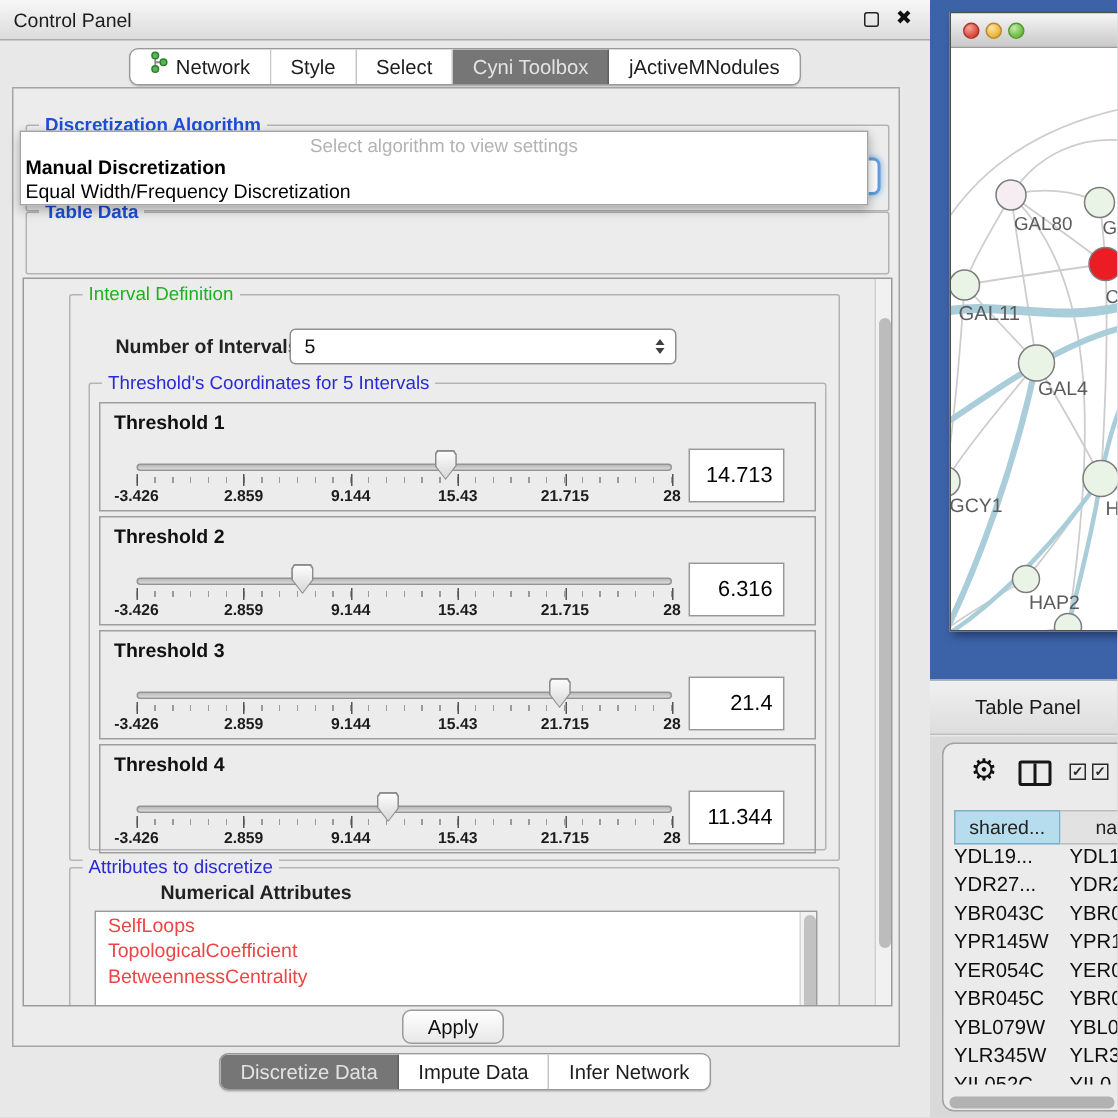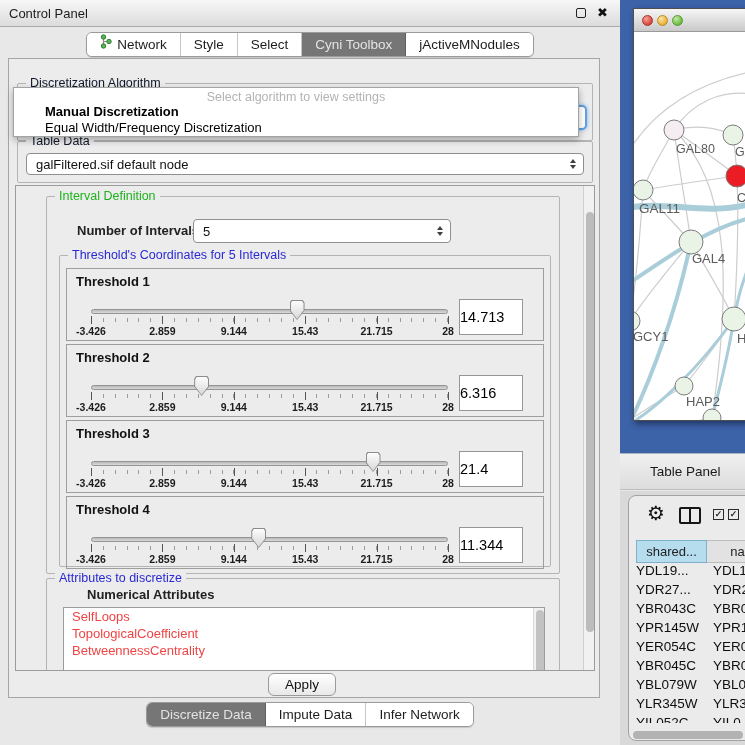--- a/index.html
+++ b/index.html
@@ -23,40 +23,40 @@
     background:#fff;box-shadow:0 1px 1px rgba(0,0,0,0.15);height:25px;}
   .tab{padding:0 13px;line-height:24px;font-size:13.5px;color:#1d1d1d;background:#fff;
     border-right:1px solid #c6c6c6;display:flex;align-items:center;gap:5px;}
   .tab:last-child{border-right:none;}
   .tab.selected{background:#767676;color:#e3e3e3;border-right:1px solid #5f5f5f;}
   .cp-main{position:absolute;left:8px;top:58px;width:592px;height:640px;
     background:#ececec;border:1px solid #a5a5a5;}
   .group{position:absolute;border:1px solid #b4b4b4;border-radius:2px;}
   .legend{position:absolute;top:-8px;left:8px;background:#ececec;padding:0 4px;
     font-size:12.5px;white-space:nowrap;}
-  .legend.dark{color:#0f172a;font-weight:normal;}
+  .legend.dark{color:#1d4ed8;font-weight:bold;}
   .legend.green{color:#1db31d;}
   .legend.blue{color:#2929d6;}
   
   .combo{position:absolute;background:#fff;border:1px solid #8f8f8f;border-radius:4px;}
   .combo .val{position:absolute;left:9px;top:50%;transform:translateY(-50%);
     font-size:13px;color:#111;white-space:nowrap;}
   .stepper{position:absolute;right:7px;top:50%;transform:translateY(-50%);
     display:flex;flex-direction:column;gap:2px;}
   .tri-up{width:0;height:0;border-left:3.5px solid transparent;border-right:3.5px solid transparent;
     border-bottom:4.5px solid #3f3f3f;}
   .tri-down{width:0;height:0;border-left:3.5px solid transparent;border-right:3.5px solid transparent;
     border-top:4.5px solid #3f3f3f;}
   .focus-combo{position:absolute;left:508px;top:46px;width:70px;height:25px;background:#fff;
     border:2px solid #619fdd;border-radius:5px;box-shadow:0 0 4px #7ab0e8;z-index:2;}
   
   .popup{position:absolute;left:4px;top:28px;width:566px;height:50px;background:#fff;
     border:1px solid #a3a3a3;box-shadow:0 3px 7px rgba(0,0,0,0.3);z-index:5;}
   .popup-header{height:16px;text-align:center;color:#b3b3b3;font-size:12.5px;padding-top:2px;}
-  .popup-opt{height:16px;line-height:16px;padding-left:3px;font-size:13px;color:#000;margin-left:28px;}
+  .popup-opt{height:16px;line-height:16px;padding-left:3px;font-size:13px;color:#000;}
   .popup-opt.first{font-weight:bold;}
   
   .viewport{position:absolute;left:6px;top:126px;width:580px;height:486px;
     border:1px solid #9b9b9b;background:#ececec;overflow:hidden;}
   .vscroll{position:absolute;right:0;top:0;width:11px;height:100%;background:#f1f1f1;
     border-left:1px solid #d0d0d0;}
   .vscroll .thumb{position:absolute;left:1.5px;width:8px;background:#bcbcbc;border-radius:4px;}
   
   .spin-label{position:absolute;font-weight:bold;font-size:13px;}
   
@@ -68,21 +68,21 @@
     clip-path:polygon(12% 0,88% 0,100% 14%,100% 52%,50% 100%,0 52%,0 14%);background:#8c8c8c;}
   .th-thumb i{position:absolute;inset:1px;display:block;
     clip-path:polygon(12% 0,88% 0,100% 14%,100% 52%,50% 100%,0 52%,0 14%);
     background:linear-gradient(#fdfdfd,#d7d7d7);}
   .th-minor{position:absolute;left:24px;top:49px;width:358px;height:4px;
     background:repeating-linear-gradient(90deg,#9a9a9a 0 1px,transparent 1px 11.867px);}
   .th-major{position:absolute;top:47px;width:1px;height:8px;background:#555;}
   .th-ticklabel{position:absolute;top:56px;transform:translateX(-50%);
     font-size:10.5px;font-weight:bold;color:#1c1c1c;white-space:nowrap;}
   .th-value{position:absolute;left:392px;top:30px;width:64px;height:36px;background:#fff;
-    border:1px solid #979797;font-size:14.5px;color:#000;
+    border:1px solid #979797;font-size:14.5px;color:#000;text-align:right;
     line-height:34px;padding-right:7px;}
   
   .listbox{position:absolute;background:#fff;border:1px solid #9b9b9b;overflow:hidden;}
   .list-item{height:17px;line-height:17px;padding-left:8px;font-size:13px;color:#ef4444;}
   .list-scroll{position:absolute;right:0;top:0;width:11px;height:100%;background:#f1f1f1;
     border-left:1px solid #d8d8d8;}
   .list-scroll .thumb{position:absolute;left:1.5px;top:2px;width:8px;height:92%;
     background:#c2c2c2;border-radius:4px;}
   .apply-btn{position:absolute;left:259px;top:614px;width:68px;height:23px;
     background:linear-gradient(#ffffff,#e8e8e8);border:1px solid #9a9a9a;border-radius:6px;
@@ -174,27 +174,20 @@
       </div>
 
       <div class="popup">
         <div class="popup-header">Select algorithm to view settings</div>
         <div class="popup-opt first">Manual Discretization</div>
         <div class="popup-opt">Equal Width/Frequency Discretization</div>
       </div>
 
       <div class="group" style="left:8px;top:82px;width:576px;height:42px;">
         <span class="legend dark">Table Data</span>
-        <div class="combo" style="left:8px;top:11px;width:558px;height:22px;">
-          <span class="val">galFiltered.sif default node</span>
-          <span class="stepper">
-            <span class="tri-up"></span>
-              <span class="tri-down"></span>
-            </span>
-        </div>
       </div>
 
       <div class="viewport">
 
         <div class="group" style="left:30px;top:10px;width:514px;height:378px;background:#ececec;">
           <span class="legend green">Interval Definition</span>
           <span class="spin-label" style="left:30px;top:26px;">Number of Intervals</span>
           <div class="combo" style="left:146px;top:22px;width:258px;height:24px;">
             <span class="val">5</span>
             <span class="stepper">
@@ -289,21 +282,21 @@
                   <div class="th-major" style="left: 381px;"></div>
                   <span class="th-ticklabel" style="left: 381px;">28</span>
                   <div class="th-value">11.344</div>
                 </div>
               </div>
           </div>
         </div>
 
         <div class="group" style="left:30px;top:392px;width:514px;height:150px;">
           <span class="legend blue">Attributes to discretize</span>
-          <span style="position:absolute;left:4px;top:8px;font-weight:bold;font-size:13px;padding-left:36px;">Numerical Attributes</span>
+          <span style="position:absolute;left:24px;top:8px;font-weight:bold;font-size:13px;padding-left:36px;">Numerical Attributes</span>
           <div class="listbox" style="left:16px;top:28px;width:482px;height:118px;">
             <div id="attr-list">
                 <div class="list-item">SelfLoops</div>
                 <div class="list-item">TopologicalCoefficient</div>
                 <div class="list-item">BetweennessCentrality</div>
               </div>
             <div class="list-scroll">
               <div class="thumb"></div>
             </div>
           </div>

